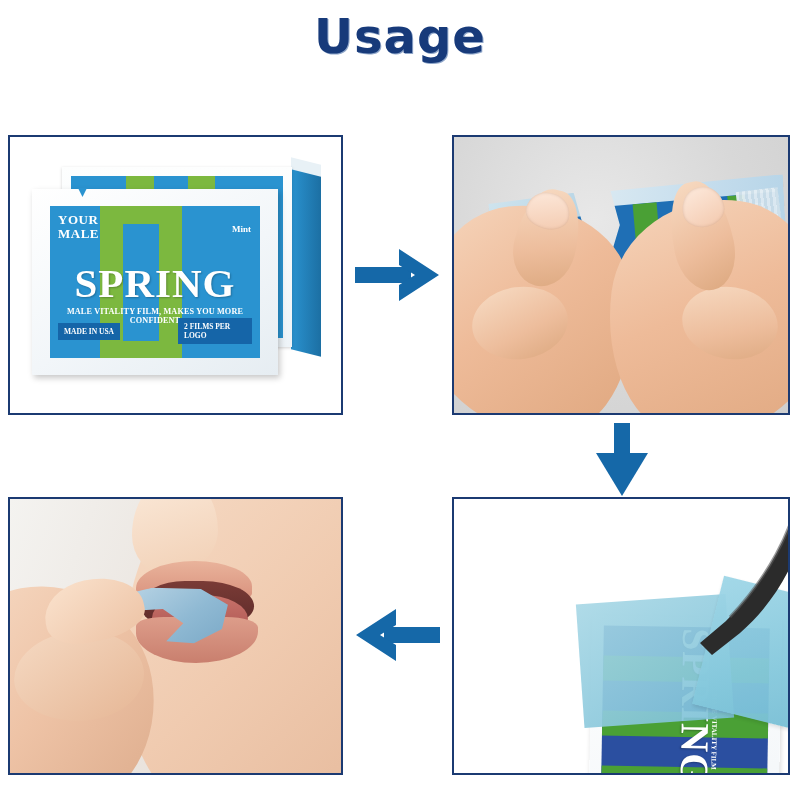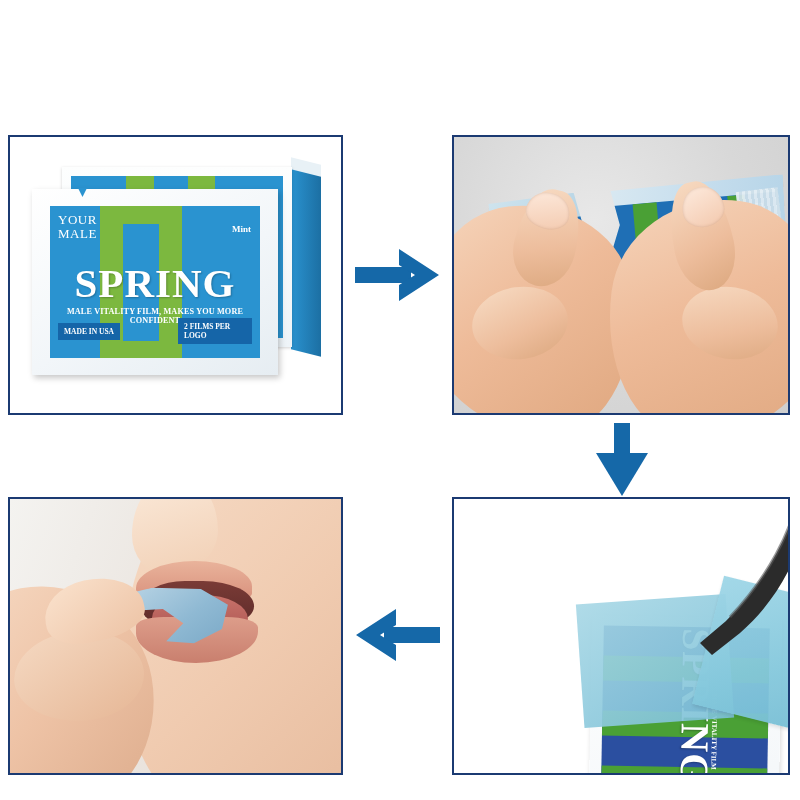--- a/index.html
+++ b/index.html
@@ -75,21 +75,21 @@
   .sachet-notch{
     position:absolute;left:46px;top:-1px;width:9px;height:9px;
     background:#2a93d0;clip-path:polygon(0 0,100% 0,50% 100%);
   }
   .label{
     position:absolute;left:18px;top:17px;right:18px;bottom:17px;
     background:#2a93d0;overflow:hidden;
   }
   .label .gstripe{position:absolute;top:0;bottom:0;background:#7cb83f;}
   .lbl-txt{position:absolute;color:#ffffff;font-family:"Liberation Serif", serif;}
-  .your-logo{left:8px;top:7px;font-size:13px;font-weight:normal;line-height:1.05;letter-spacing:.5px;}
+  .your-logo{left:8px;top:7px;font-size:13px;font-weight:bold;line-height:1.05;letter-spacing:.5px;}
   .mint{right:9px;top:18px;font-size:9px;font-weight:bold;}
   .spring{
     left:0;right:0;top:53px;text-align:center;
     font-size:41px;font-weight:bold;letter-spacing:1px;
     text-shadow:1px 1px 2px rgba(0,0,0,.25);
   }
   .tagline{
     left:0;right:0;top:101px;text-align:center;
     font-size:8.2px;font-weight:bold;letter-spacing:.15px;
   }
@@ -268,20 +268,21 @@
     border:0;
   }
 
   .hidden-text{position:absolute;width:1px;height:1px;overflow:hidden;opacity:0;}
 </style>
 </head>
 <body>
 
 <div class="page">
 
+  <div class="title">Usage</div>
 
   <div class="panel" id="panel-1">
     <div class="inner">
       <div class="p1bg"></div>
 
       <div class="box-side-cap"></div>
       <div class="box-side"></div>
 
       <div class="box-back">
         <div class="box-back-inner">

